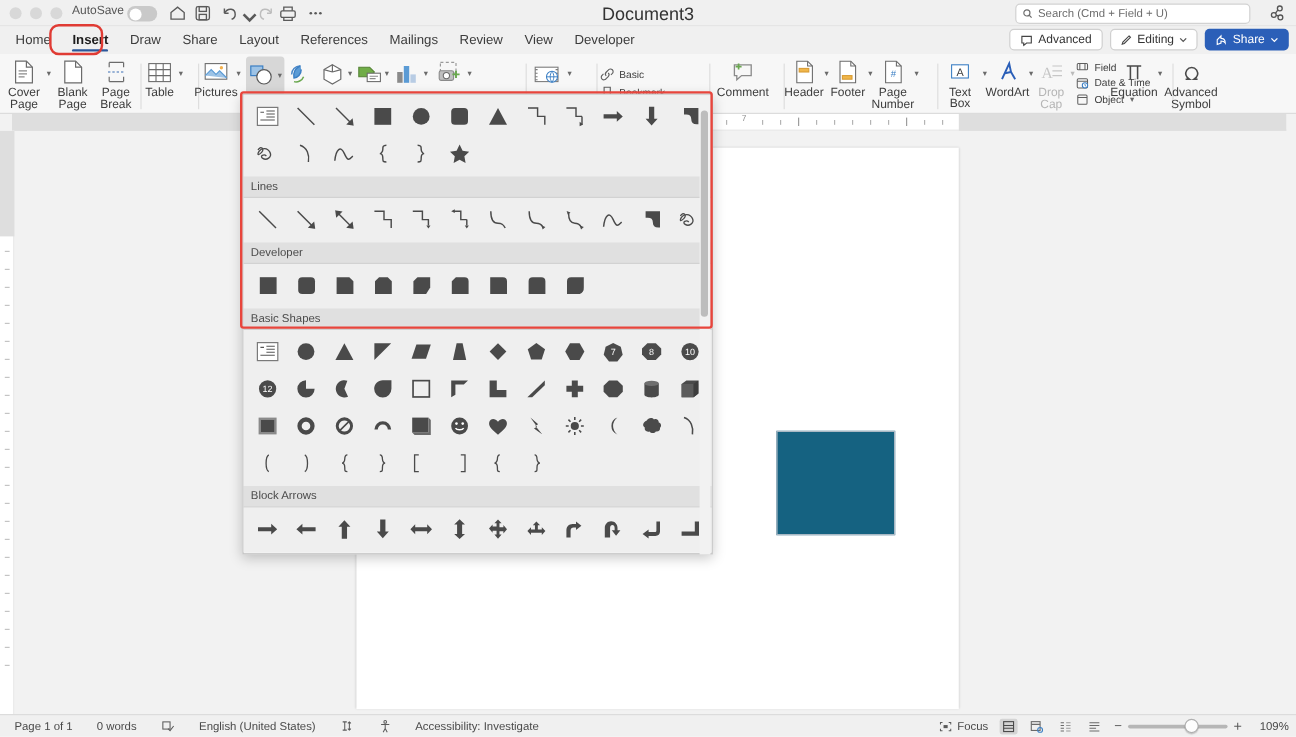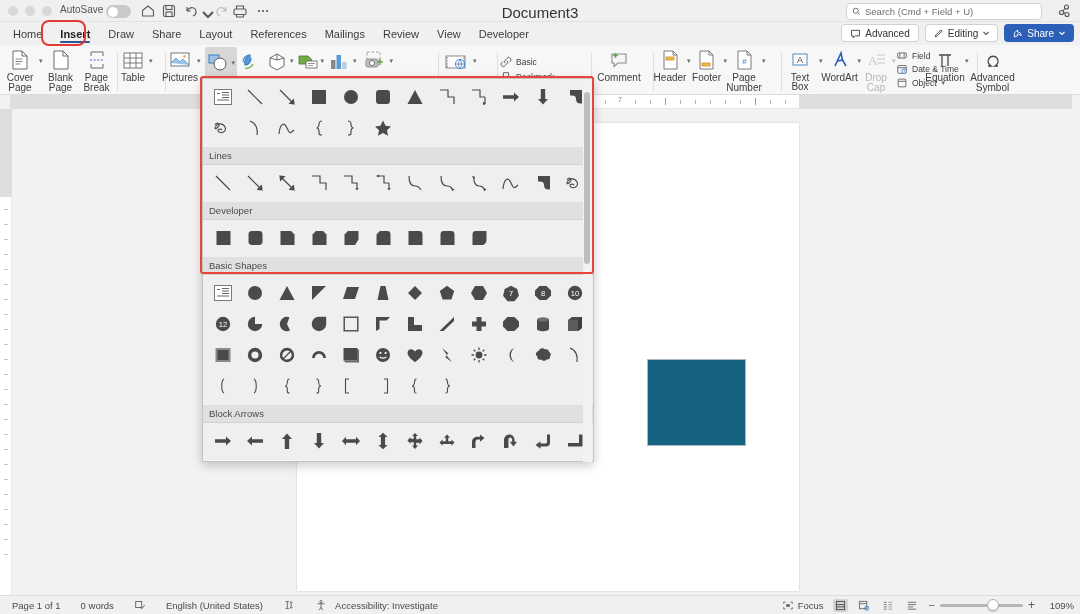--- a/index.html
+++ b/index.html
@@ -1256,21 +1256,21 @@
     </div>
     <div class="sb-item">
       <span>English (United States)</span>
     </div>
     <div class="sb-item">
       <svg width="12" height="12" viewBox="0 0 14 14" fill="none" stroke="#5a5a5a" stroke-width="1">
           <path d="M3 3h4M5 3v8M3 11h4"></path>
           <path d="M9.5 3.5v7M8 4.5l1.5-1.5L11 4.5M8 9.5l1.5 1.5L11 9.5"></path>
         </svg>
     </div>
-    <div class="sb-item" style="gap:8px">
+    <div class="sb-item" style="gap:19px">
       <svg width="12" height="12" viewBox="0 0 14 14" fill="none" stroke="#5a5a5a" stroke-width="1">
           <circle cx="7" cy="3" r="1.3"></circle>
           <path d="M3 5.5h8M7 5.5v4M7 9.5l-2 3.5M7 9.5l2 3.5"></path>
         </svg>
       <span>Accessibility: Investigate</span>
     </div>
 
     <div class="sb-right">
       <div style="display:flex;align-items:center;gap:4px">
         <svg width="12" height="11" viewBox="0 0 14 12" fill="none" stroke="#5a5a5a" stroke-width="1">

